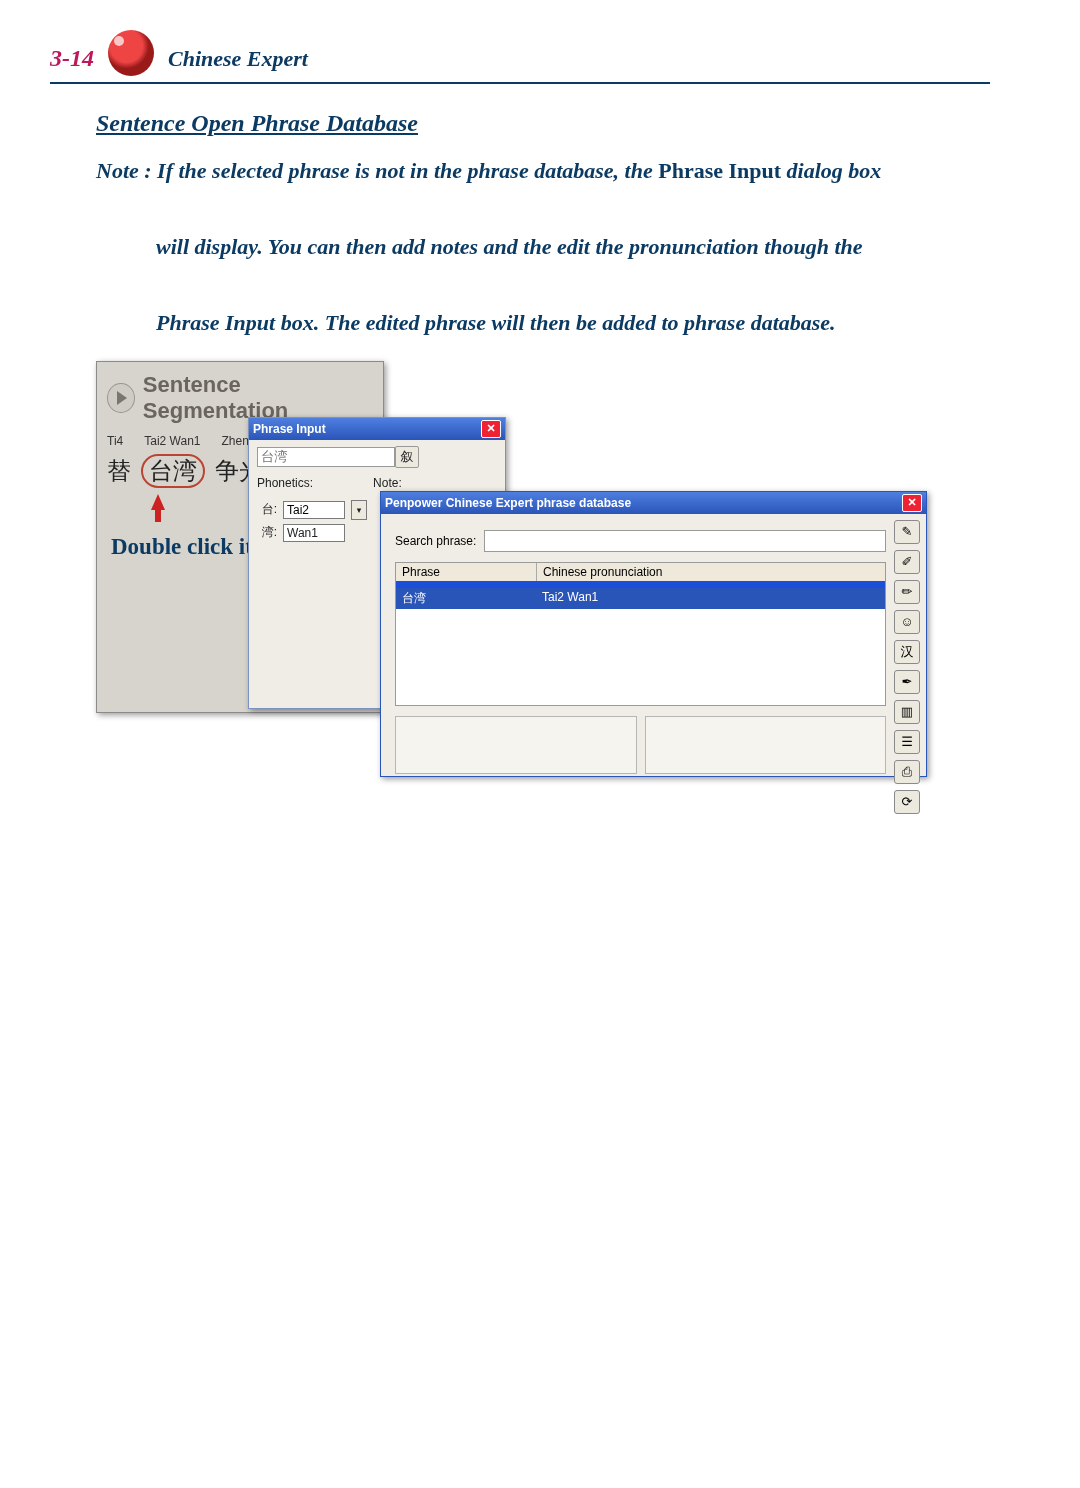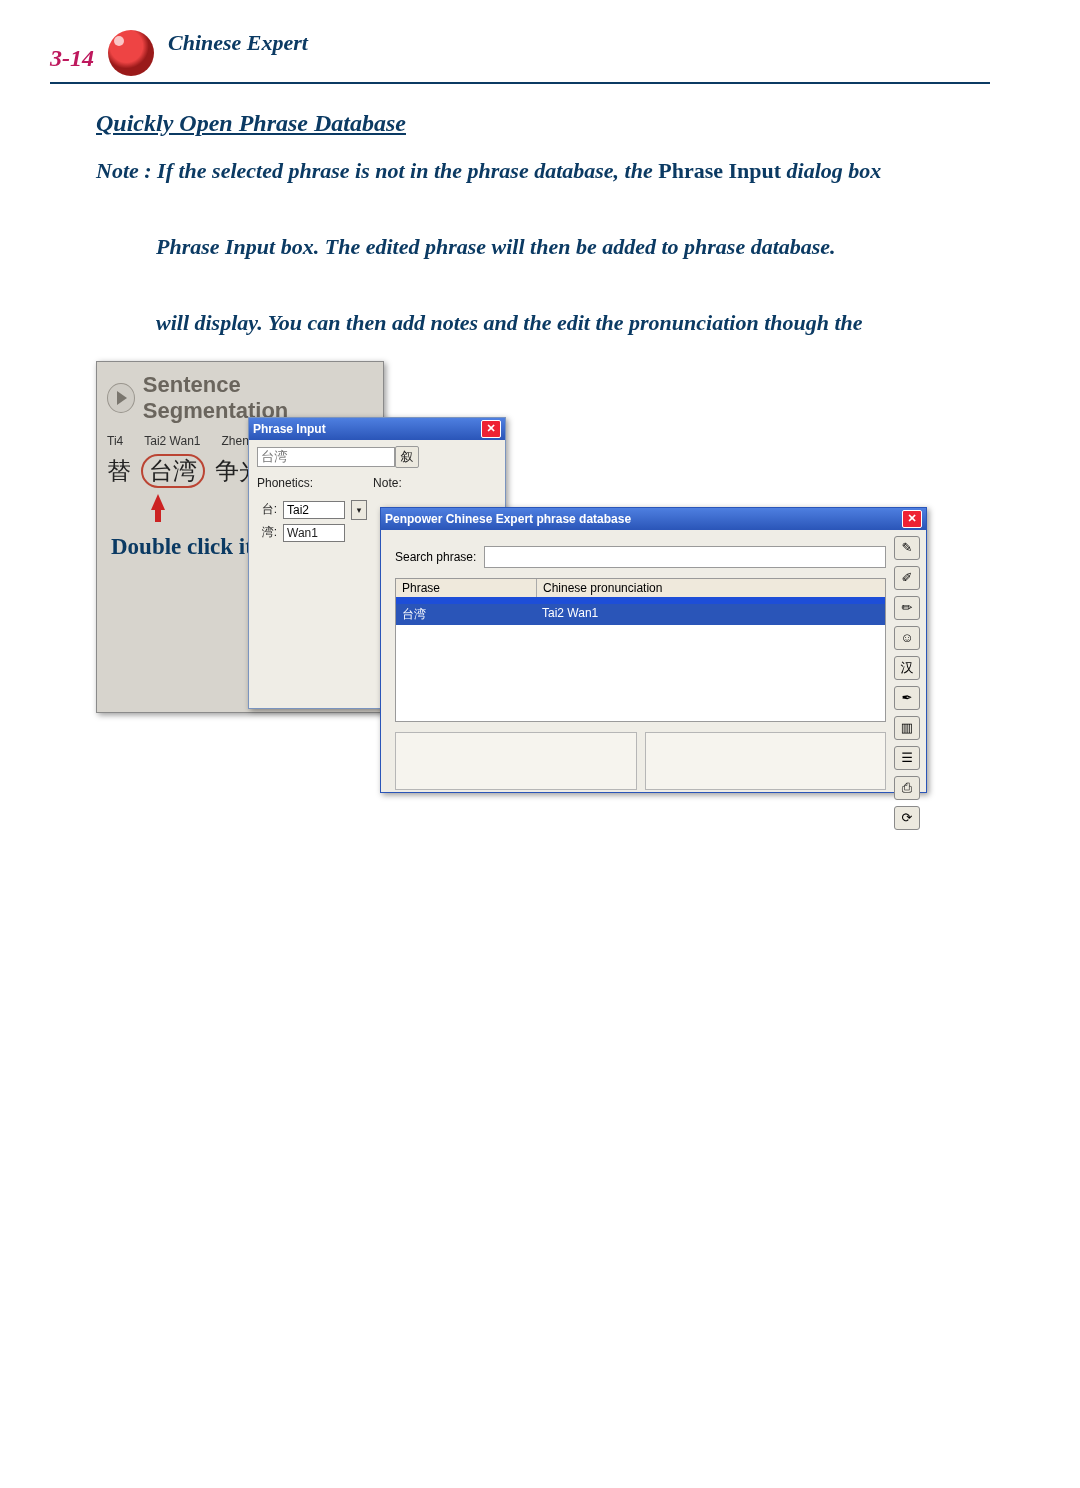--- a/index.html
+++ b/index.html
@@ -1,21 +1,21 @@
 <!DOCTYPE html>
 <html><head>
 <meta charset="utf-8">
 <style>
   html,body{margin:0;padding:0;background:#fff;font-family:"Times New Roman",serif;}
   .page{width:1080px;height:1488px;position:relative;box-sizing:border-box;padding:30px 90px 0 50px;color:#000;}
   .header-row{display:flex;align-items:flex-end;gap:14px;}
   .page-num{color:#be185d;font-style:italic;font-weight:bold;font-size:24px;margin-bottom:4px;}
   .logo{width:46px;height:46px;border-radius:50%;background:radial-gradient(circle at 40% 35%,#e44 0 40%,#9a1a1a 55% 100%);position:relative;}
   .logo::after{content:"";position:absolute;left:6px;top:6px;width:10px;height:10px;background:#fff;border-radius:50%;opacity:.7;}
-  .product{color:#0b3a63;font-style:italic;font-weight:bold;font-size:22px;margin-bottom:20px;}
+  .product{color:#0b3a63;font-style:italic;font-weight:bold;font-size:22px;margin-bottom:4px;}
   .hr{border:none;border-top:2px solid #0b3a63;margin:6px 0 26px 0;}
   .section-title{color:#0b3a63;font-style:italic;font-weight:bold;font-size:24px;text-decoration:underline;margin:0 0 18px 46px;}
   .body-p{font-size:22px;line-height:1.45;margin:0 0 16px 46px;text-indent:28px;}
   .note{color:#0b3a63;font-style:italic;font-weight:bold;font-size:22px;line-height:1.45;margin:0 0 22px 46px;}
   .note .roman{font-style:italic;margin-top:44px;}
   .note .phrase-input{font-style:normal;}
   .note-indent{display:block;margin-left:60px;}
   
   .figure{position:relative;margin-left:46px;width:830px;height:420px;}
   .seg-win{position:absolute;left:0;top:0;width:286px;height:350px;background:#d7d4cd;border:1px solid #8a8a8a;box-shadow:2px 2px 6px rgba(0,0,0,.4);} 
@@ -36,21 +36,21 @@
   .pi-field{width:130px;height:18px;border:1px solid #9a9a9a;background:#fff;padding:0 3px;color:#777;}
   .pi-small-btn{float:right;width:22px;height:20px;border:1px solid #9a9a9a;background:#ece9df;border-radius:2px;display:flex;align-items:center;justify-content:center;font-size:13px;}
   .pi-row{margin-top:8px;display:flex;gap:60px;}
   .phon-list{margin-top:10px;}
   .phon-list .row{display:flex;align-items:center;gap:6px;margin-bottom:4px;}
   .phon-list .lbl{width:20px;text-align:right;}
   .phon-list input{width:54px;height:16px;border:1px solid #7a7a7a;background:#fff;padding:0 3px;font-size:12px;}
   .phon-list .dd{width:14px;height:18px;border:1px solid #7a7a7a;background:#ece9df;display:flex;align-items:center;justify-content:center;font-size:9px;}
   .pi-txt{width:54px;height:16px;border:1px solid #7a7a7a;background:#fff;display:inline-flex;align-items:center;font-size:12px;padding:0 3px;}
   
-  .db-win{position:absolute;left:284px;top:146px;width:545px;height:284px;background:#efede6;border:1px solid #2a55b8;box-shadow:2px 2px 6px rgba(0,0,0,.4);font-family:Tahoma,Arial,sans-serif;font-size:12px;}
+  .db-win{position:absolute;left:284px;top:130px;width:545px;height:284px;background:#efede6;border:1px solid #2a55b8;box-shadow:2px 2px 6px rgba(0,0,0,.4);font-family:Tahoma,Arial,sans-serif;font-size:12px;}
   .db-body{padding:10px 40px 10px 14px;position:relative;height:calc(100% - 22px);box-sizing:border-box;}
   .search-row{display:flex;align-items:center;gap:8px;margin:6px 0 10px 0;}
   .search-row input{flex:1;height:18px;border:1px solid #9a9a9a;background:#fff;}
   .grid{border:1px solid #9a9a9a;background:#fff;}
   .grid .hrow{display:flex;background:#efe9dc;border-bottom:7px solid #1d4ed8;}
   .grid .hrow div{padding:2px 6px;border-right:1px solid #aaa;font-size:12px;}
   .grid .hrow div:first-child{width:128px;}
   .grid .hrow div:last-child{flex:1;border-right:none;}
   .grid .drow{display:flex;background:#2a55b8;color:#fff;}
   .grid .drow div{padding:2px 6px;}
@@ -66,27 +66,27 @@
 <body>
 <div class="page">
 
   <div class="header-row">
     <div class="page-num">3-14</div>
     <div class="logo"></div>
     <div class="product">Chinese Expert</div>
   </div>
   <hr class="hr">
 
-  <div class="section-title">Quickly Open Phrase Database</div>
+  <div class="section-title">Sentence Open Phrase Database</div>
 
 
   <p class="note">
     <span class="roman">Note : </span><span class="roman">If the selected phrase is not in the phrase database, the </span><span class="phrase-input">Phrase Input</span><span class="roman"> dialog box</span>
+    <span class="note-indent roman">will display. You can then add notes and the edit the pronunciation though the</span>
     <span class="note-indent roman">Phrase Input box. The edited phrase will then be added to phrase database.</span>
-    <span class="note-indent roman">will display. You can then add notes and the edit the pronunciation though the</span>
   </p>
 
   <div class="figure">
 
     <div class="seg-win">
       <div class="seg-head">
         <span class="arrow"></span>
         <span>Sentence Segmentation</span>
       </div>
       <div class="pinyin-row">

